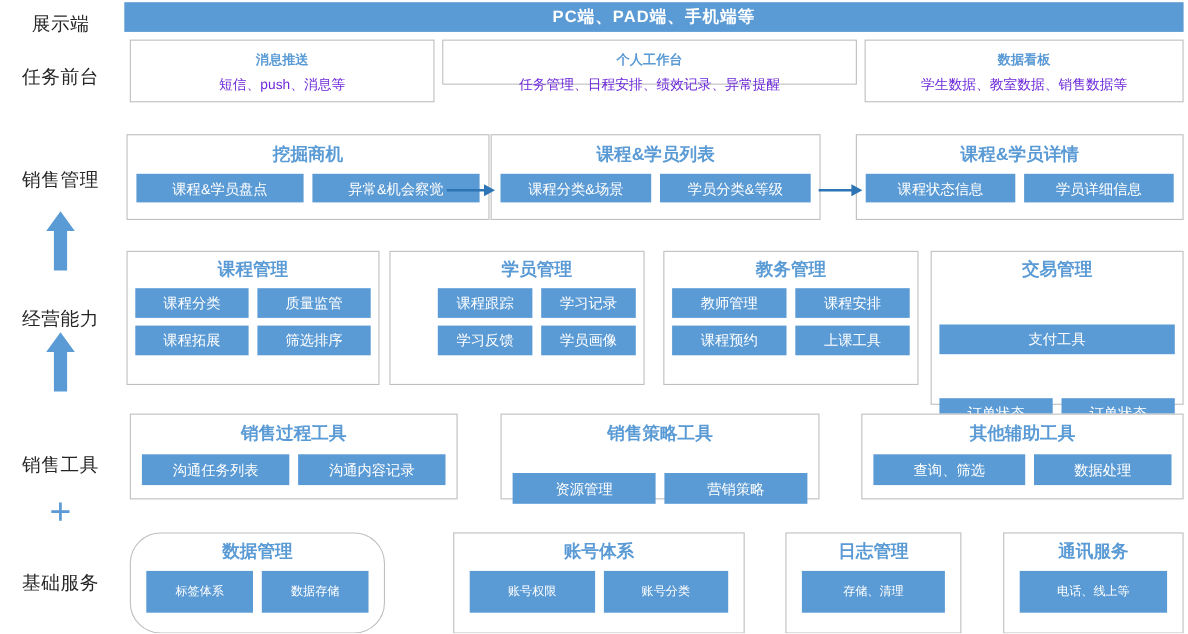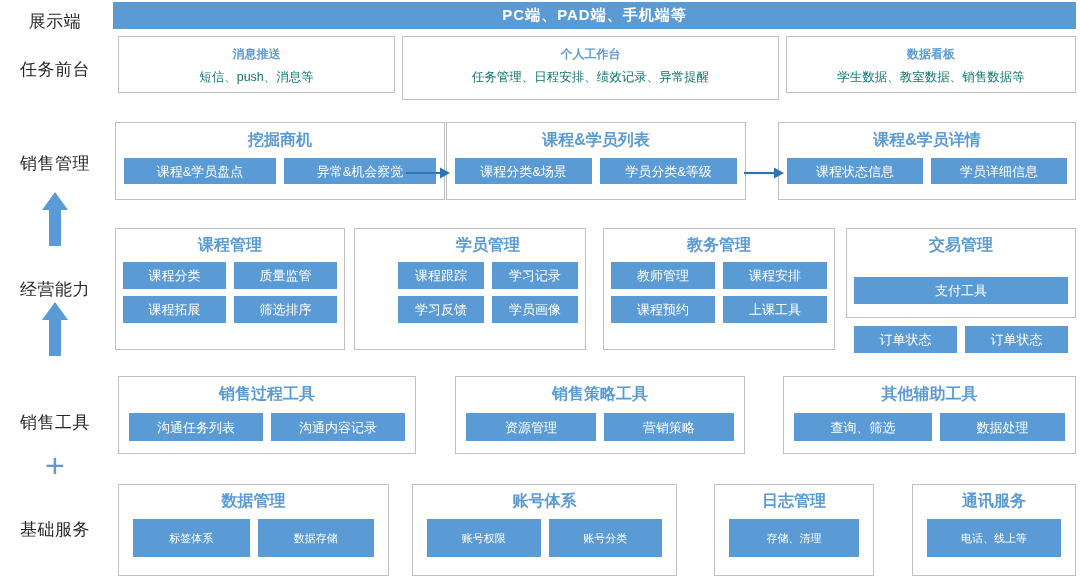--- a/index.html
+++ b/index.html
@@ -87,21 +87,21 @@
     flex-direction: column;
     align-items: center;
   }
   .card-title {
     color: #5B9BD5;
     font-weight: bold;
     text-align: center;
     white-space: nowrap;
   }
   .card-sub {
-    color: #0f766e;
+    color: #6d28d9;
     text-align: center;
     white-space: nowrap;
   }
 
   
   .card.front { padding-top: 9px; }
   .card.front .card-title { font-size: 12px; margin-bottom: 6px; }
   .card.front .card-sub   { font-size: 12.5px; }
 
   
@@ -181,21 +181,21 @@
 
   <div class="header-bar">
     <span>PC端、PAD端、手机端等</span>
   </div>
 
   <div id="front-office-row">
       <div class="card front" style="left: 118px; top: 36px; width: 277px; height: 57px;">
         <div class="card-title">消息推送</div>
         <div class="card-sub">短信、push、消息等</div>
       </div>
-      <div class="card front" style="left: 402px; top: 36px; width: 377px; height: 64px; align-items: center;">
+      <div class="card front" style="left: 402px; top: 36px; width: 377px; height: 41px; align-items: center;">
         <div class="card-title">个人工作台</div>
         <div class="card-sub">任务管理、日程安排、绩效记录、异常提醒</div>
       </div>
       <div class="card front" style="left: 786px; top: 36px; width: 290px; height: 57px;">
         <div class="card-title">数据看板</div>
         <div class="card-sub">学生数据、教室数据、销售数据等</div>
       </div>
     </div>
 
   <div id="sales-management-row">
@@ -263,58 +263,58 @@
         <div class="card-title">教务管理</div>
         <div class="chip-row" style="padding: 0px 7px;">
           <div class="chip wide">教师管理</div>
           <div class="chip wide">课程安排</div>
         </div>
         <div class="chip-row" style="padding: 0px 7px;">
           <div class="chip wide">课程预约</div>
           <div class="chip wide">上课工具</div>
         </div>
       </div>
-      <div class="card cap" style="left: 846px; top: 228px; width: 230px; height: 90px;">
+      <div class="card cap" style="left: 846px; top: 228px; width: 230px; height: 140px; gap: 18px;">
         <div class="card-title">交易管理</div>
         <div class="chip-row" style="padding: 15px 7px;">
           <div class="chip wide">支付工具</div>
         </div>
         <div class="chip-row" style="padding: 0px 7px;">
           <div class="chip wide">订单状态</div>
           <div class="chip wide">订单状态</div>
         </div>
       </div>
     </div>
 
   <div id="sales-tools-row">
       <div class="card tool" style="left: 118px; top: 376px; width: 298px; height: 78px;">
         <div class="card-title">销售过程工具</div>
         <div class="chip-row" style="padding: 0px 10px;">
           <div class="chip wide">沟通任务列表</div>
           <div class="chip wide">沟通内容记录</div>
         </div>
       </div>
-      <div class="card tool" style="left: 455px; top: 376px; width: 290px; height: 78px;">
+      <div class="card tool" style="left: 455px; top: 376px; width: 290px; height: 78px; gap: 17px;">
         <div class="card-title">销售策略工具</div>
         <div class="chip-row" style="padding: 0px 10px;">
           <div class="chip wide">资源管理</div>
           <div class="chip wide">营销策略</div>
         </div>
       </div>
       <div class="card tool" style="left: 783px; top: 376px; width: 293px; height: 78px;">
         <div class="card-title">其他辅助工具</div>
         <div class="chip-row" style="padding: 0px 10px;">
           <div class="chip wide">查询、筛选</div>
           <div class="chip wide">数据处理</div>
         </div>
       </div>
     </div>
 
   <div id="base-services-row">
-      <div class="card base" style="left: 118px; top: 484px; width: 271px; height: 92px;">
+      <div class="card base" style="left: 118px; top: 484px; width: 232px; height: 92px; border-radius: 28px;">
         <div class="card-title">数据管理</div>
         <div class="chip-row" style="padding: 0px 14px;">
           <div class="chip wide">标签体系</div>
           <div class="chip wide">数据存储</div>
         </div>
       </div>
       <div class="card base" style="left: 412px; top: 484px; width: 265px; height: 92px;">
         <div class="card-title">账号体系</div>
         <div class="chip-row" style="padding: 0px 14px;">
           <div class="chip wide">账号权限</div>

